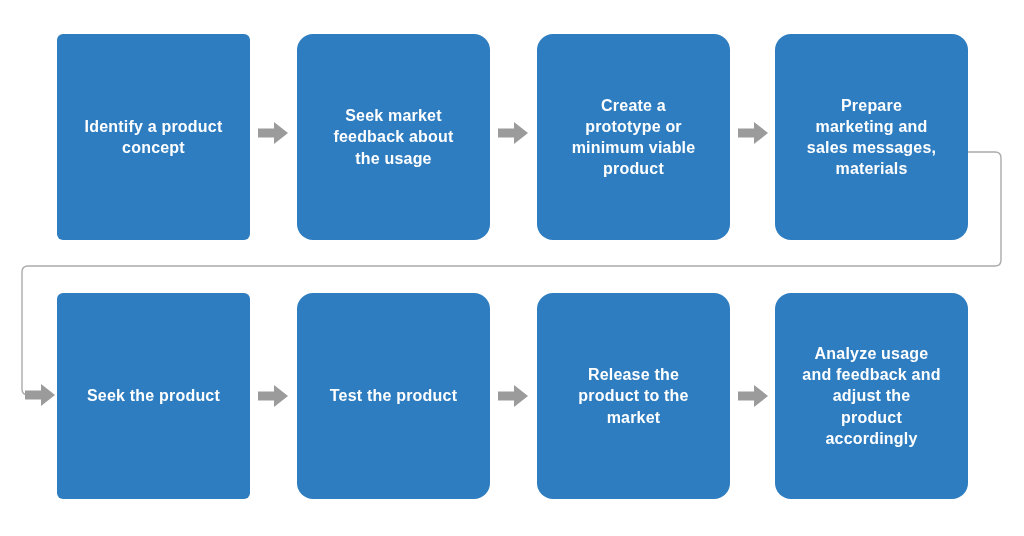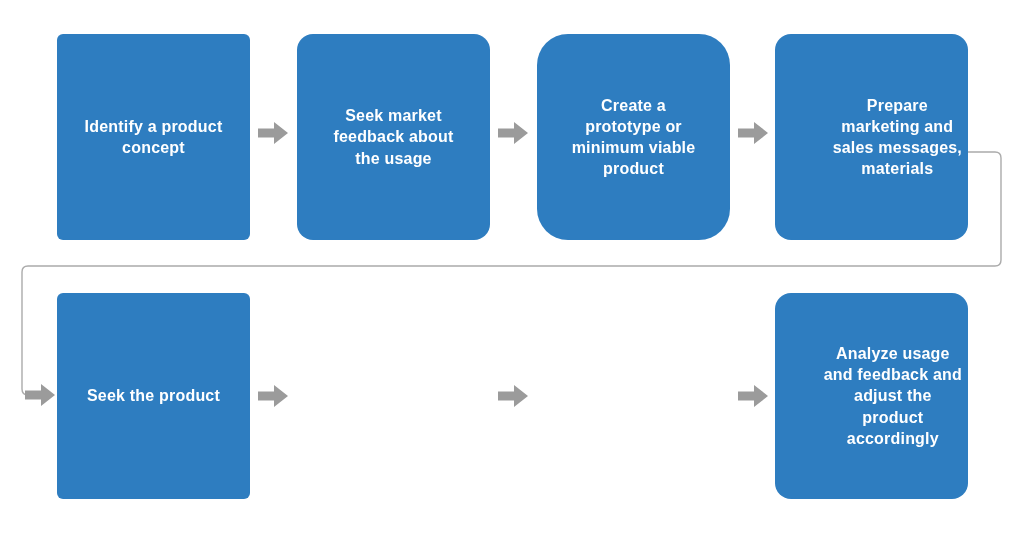--- a/index.html
+++ b/index.html
@@ -45,22 +45,22 @@
     font-weight: bold;
     line-height: 1.32;
     white-space: pre-line;
     letter-spacing: 0.2px;
     padding: 0 6px;
   }
   .r1 { top: 34px; }
   .r2 { top: 293px; }
   .c1 { left: 57px; border-radius: 6px; }
   .c2 { left: 297px; }
-  .c3 { left: 537px; border-radius: 31px; }
-  .c4 { left: 775px; justify-content: flex-end; }
+  .c3 { left: 537px; }
+  .c4 { left: 775px; }
 
   .arrow {
     position: absolute;
     width: 30px;
     height: 22px;
   }
   .arrow polygon {
     fill: var(--arrow-fill, #9b9b9b);
   }
   .a-r1 { top: 122px; }
@@ -113,23 +113,31 @@
   <svg class="arrow a-entry" viewBox="0 0 30 22" xmlns="http://www.w3.org/2000/svg">
     <polygon points="0,6.5 16,6.5 16,0 30,11 16,22 16,15.5 0,15.5"></polygon>
   </svg>
 
   <div class="step r2 c1">
     <span class="label">Seek the product</span>
   </div>
   <svg class="arrow a-r2 a-g1" viewBox="0 0 30 22" xmlns="http://www.w3.org/2000/svg">
     <polygon points="0,6.5 16,6.5 16,0 30,11 16,22 16,15.5 0,15.5"></polygon>
   </svg>
+  <div class="step r2 c2">
+    <span class="label">Test the product</span>
+  </div>
   <svg class="arrow a-r2 a-g2" viewBox="0 0 30 22" xmlns="http://www.w3.org/2000/svg">
     <polygon points="0,6.5 16,6.5 16,0 30,11 16,22 16,15.5 0,15.5"></polygon>
   </svg>
+  <div class="step r2 c3">
+    <span class="label">Release the
+product to the
+market</span>
+  </div>
   <svg class="arrow a-r2 a-g3" viewBox="0 0 30 22" xmlns="http://www.w3.org/2000/svg">
     <polygon points="0,6.5 16,6.5 16,0 30,11 16,22 16,15.5 0,15.5"></polygon>
   </svg>
   <div class="step r2 c4">
     <span class="label">Analyze usage
 and feedback and
 adjust the
 product
 accordingly</span>
   </div>

